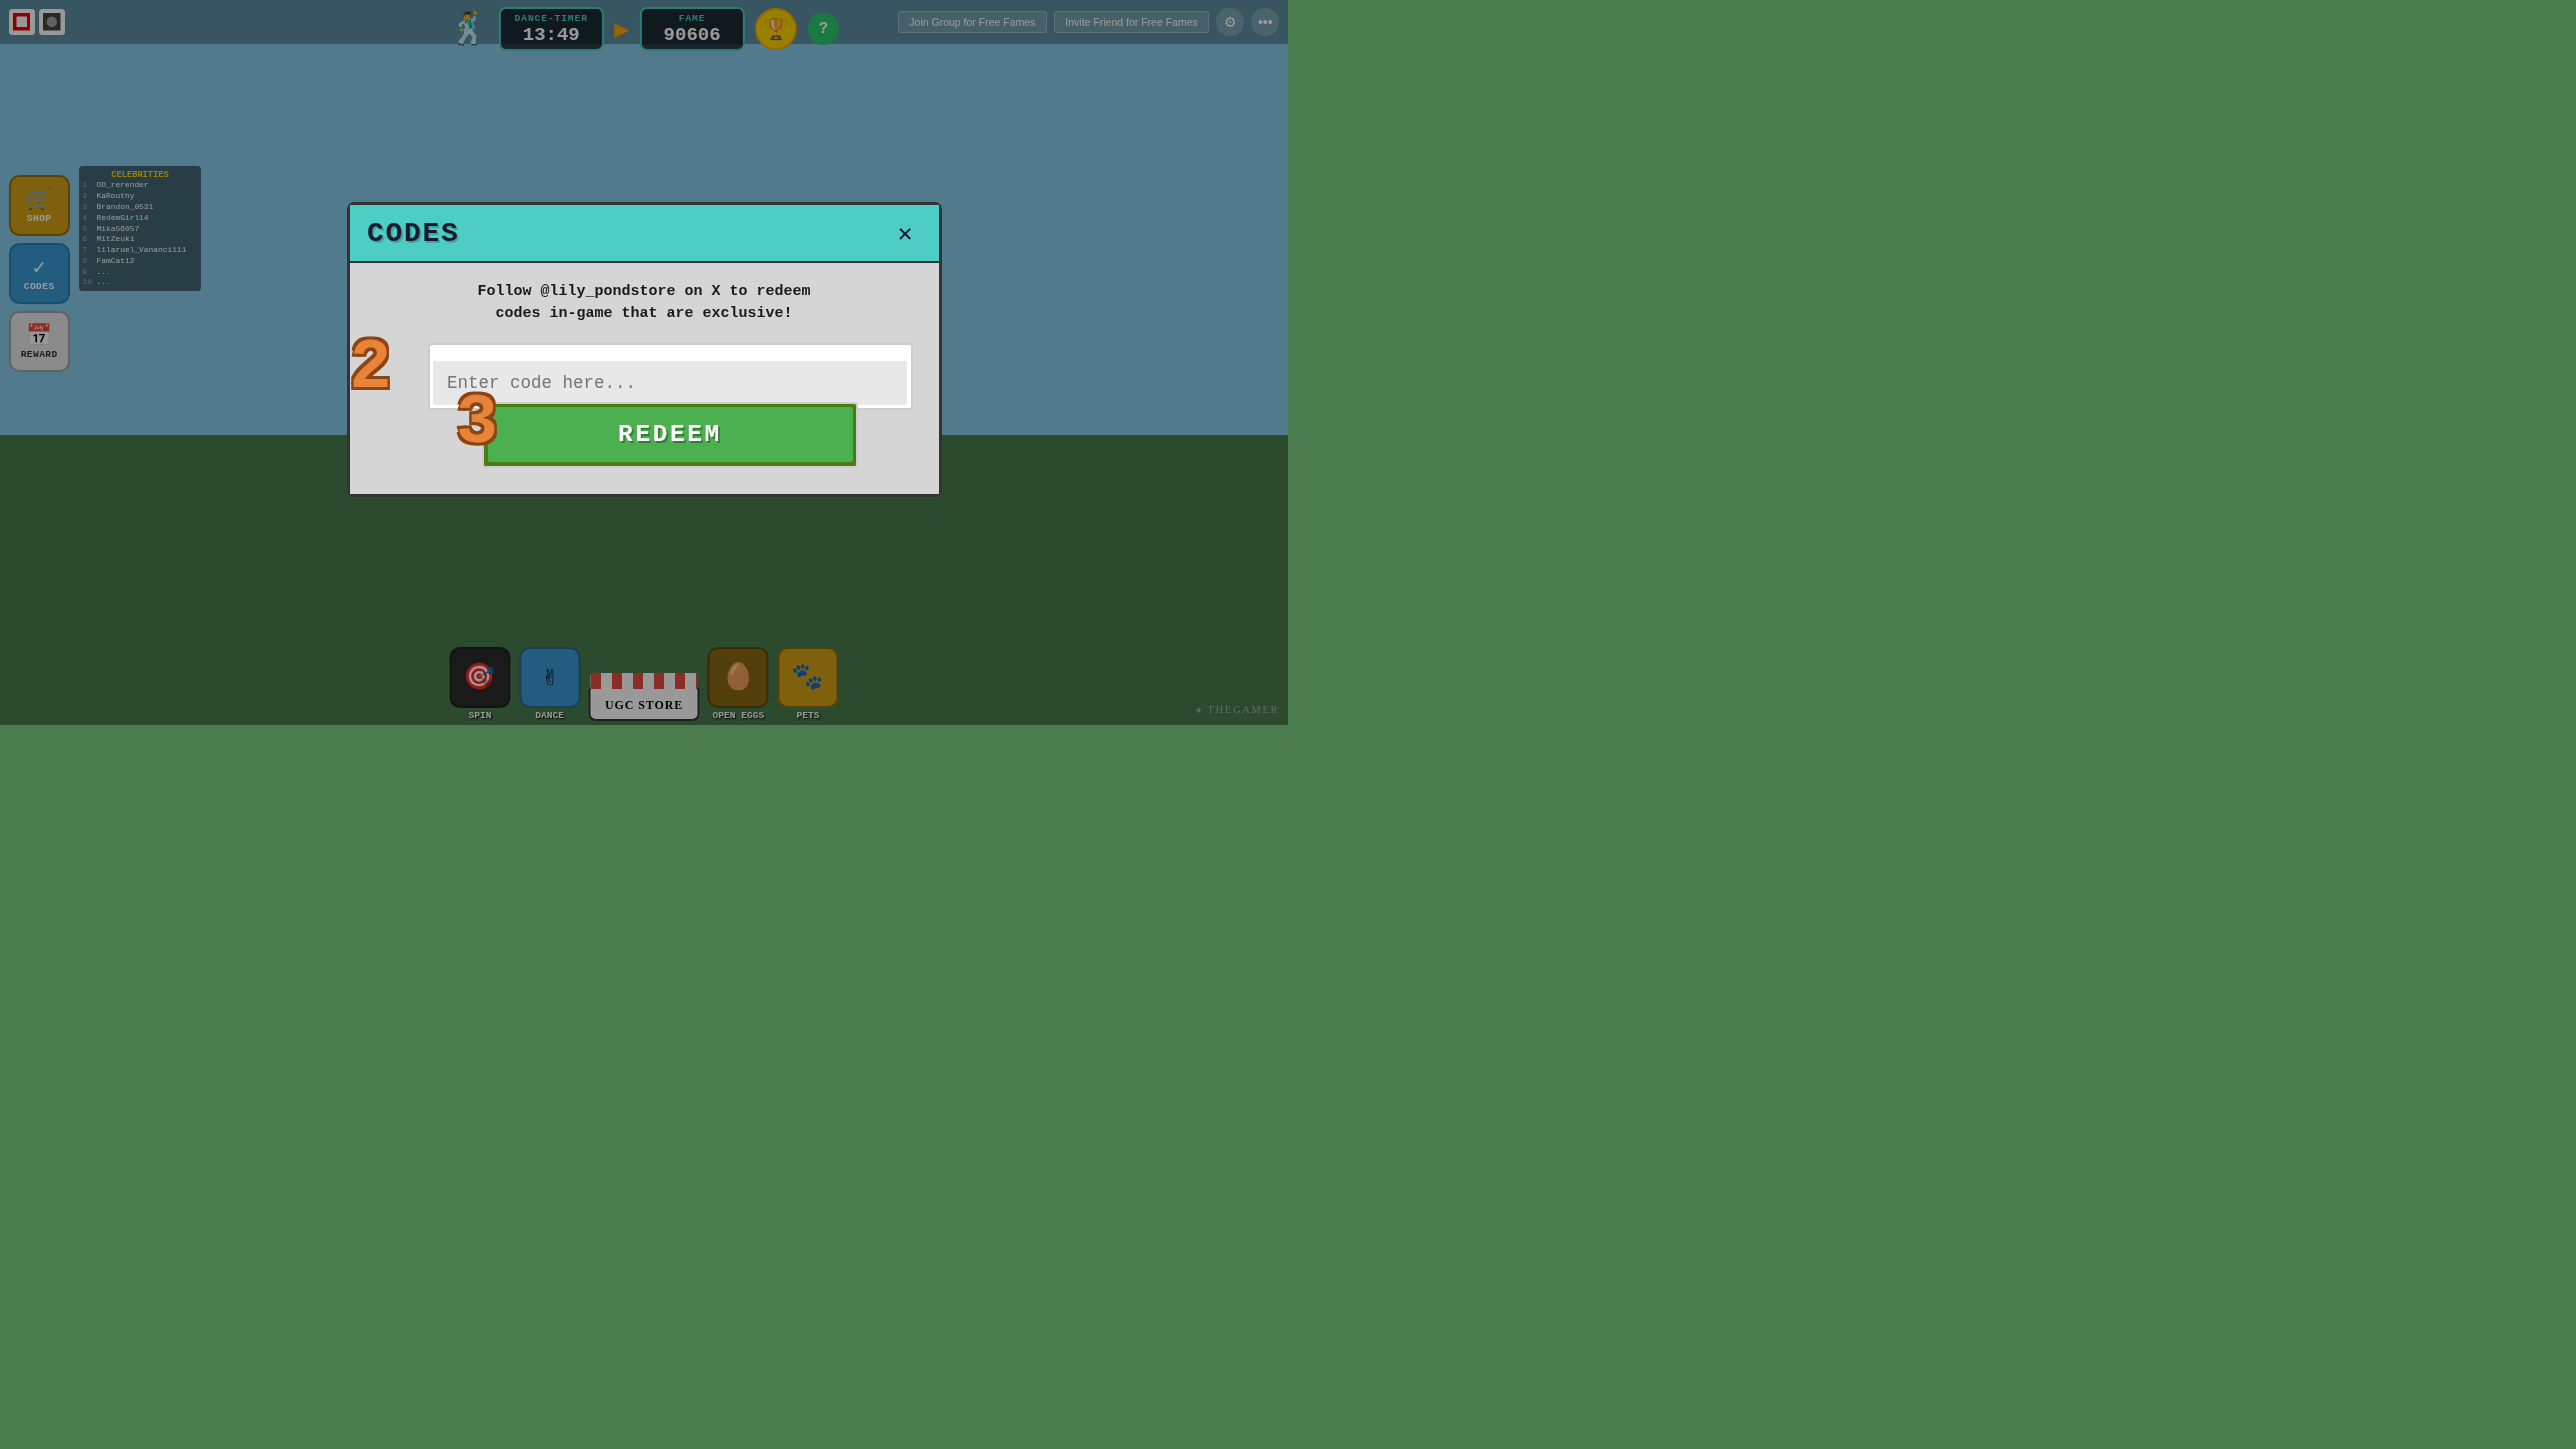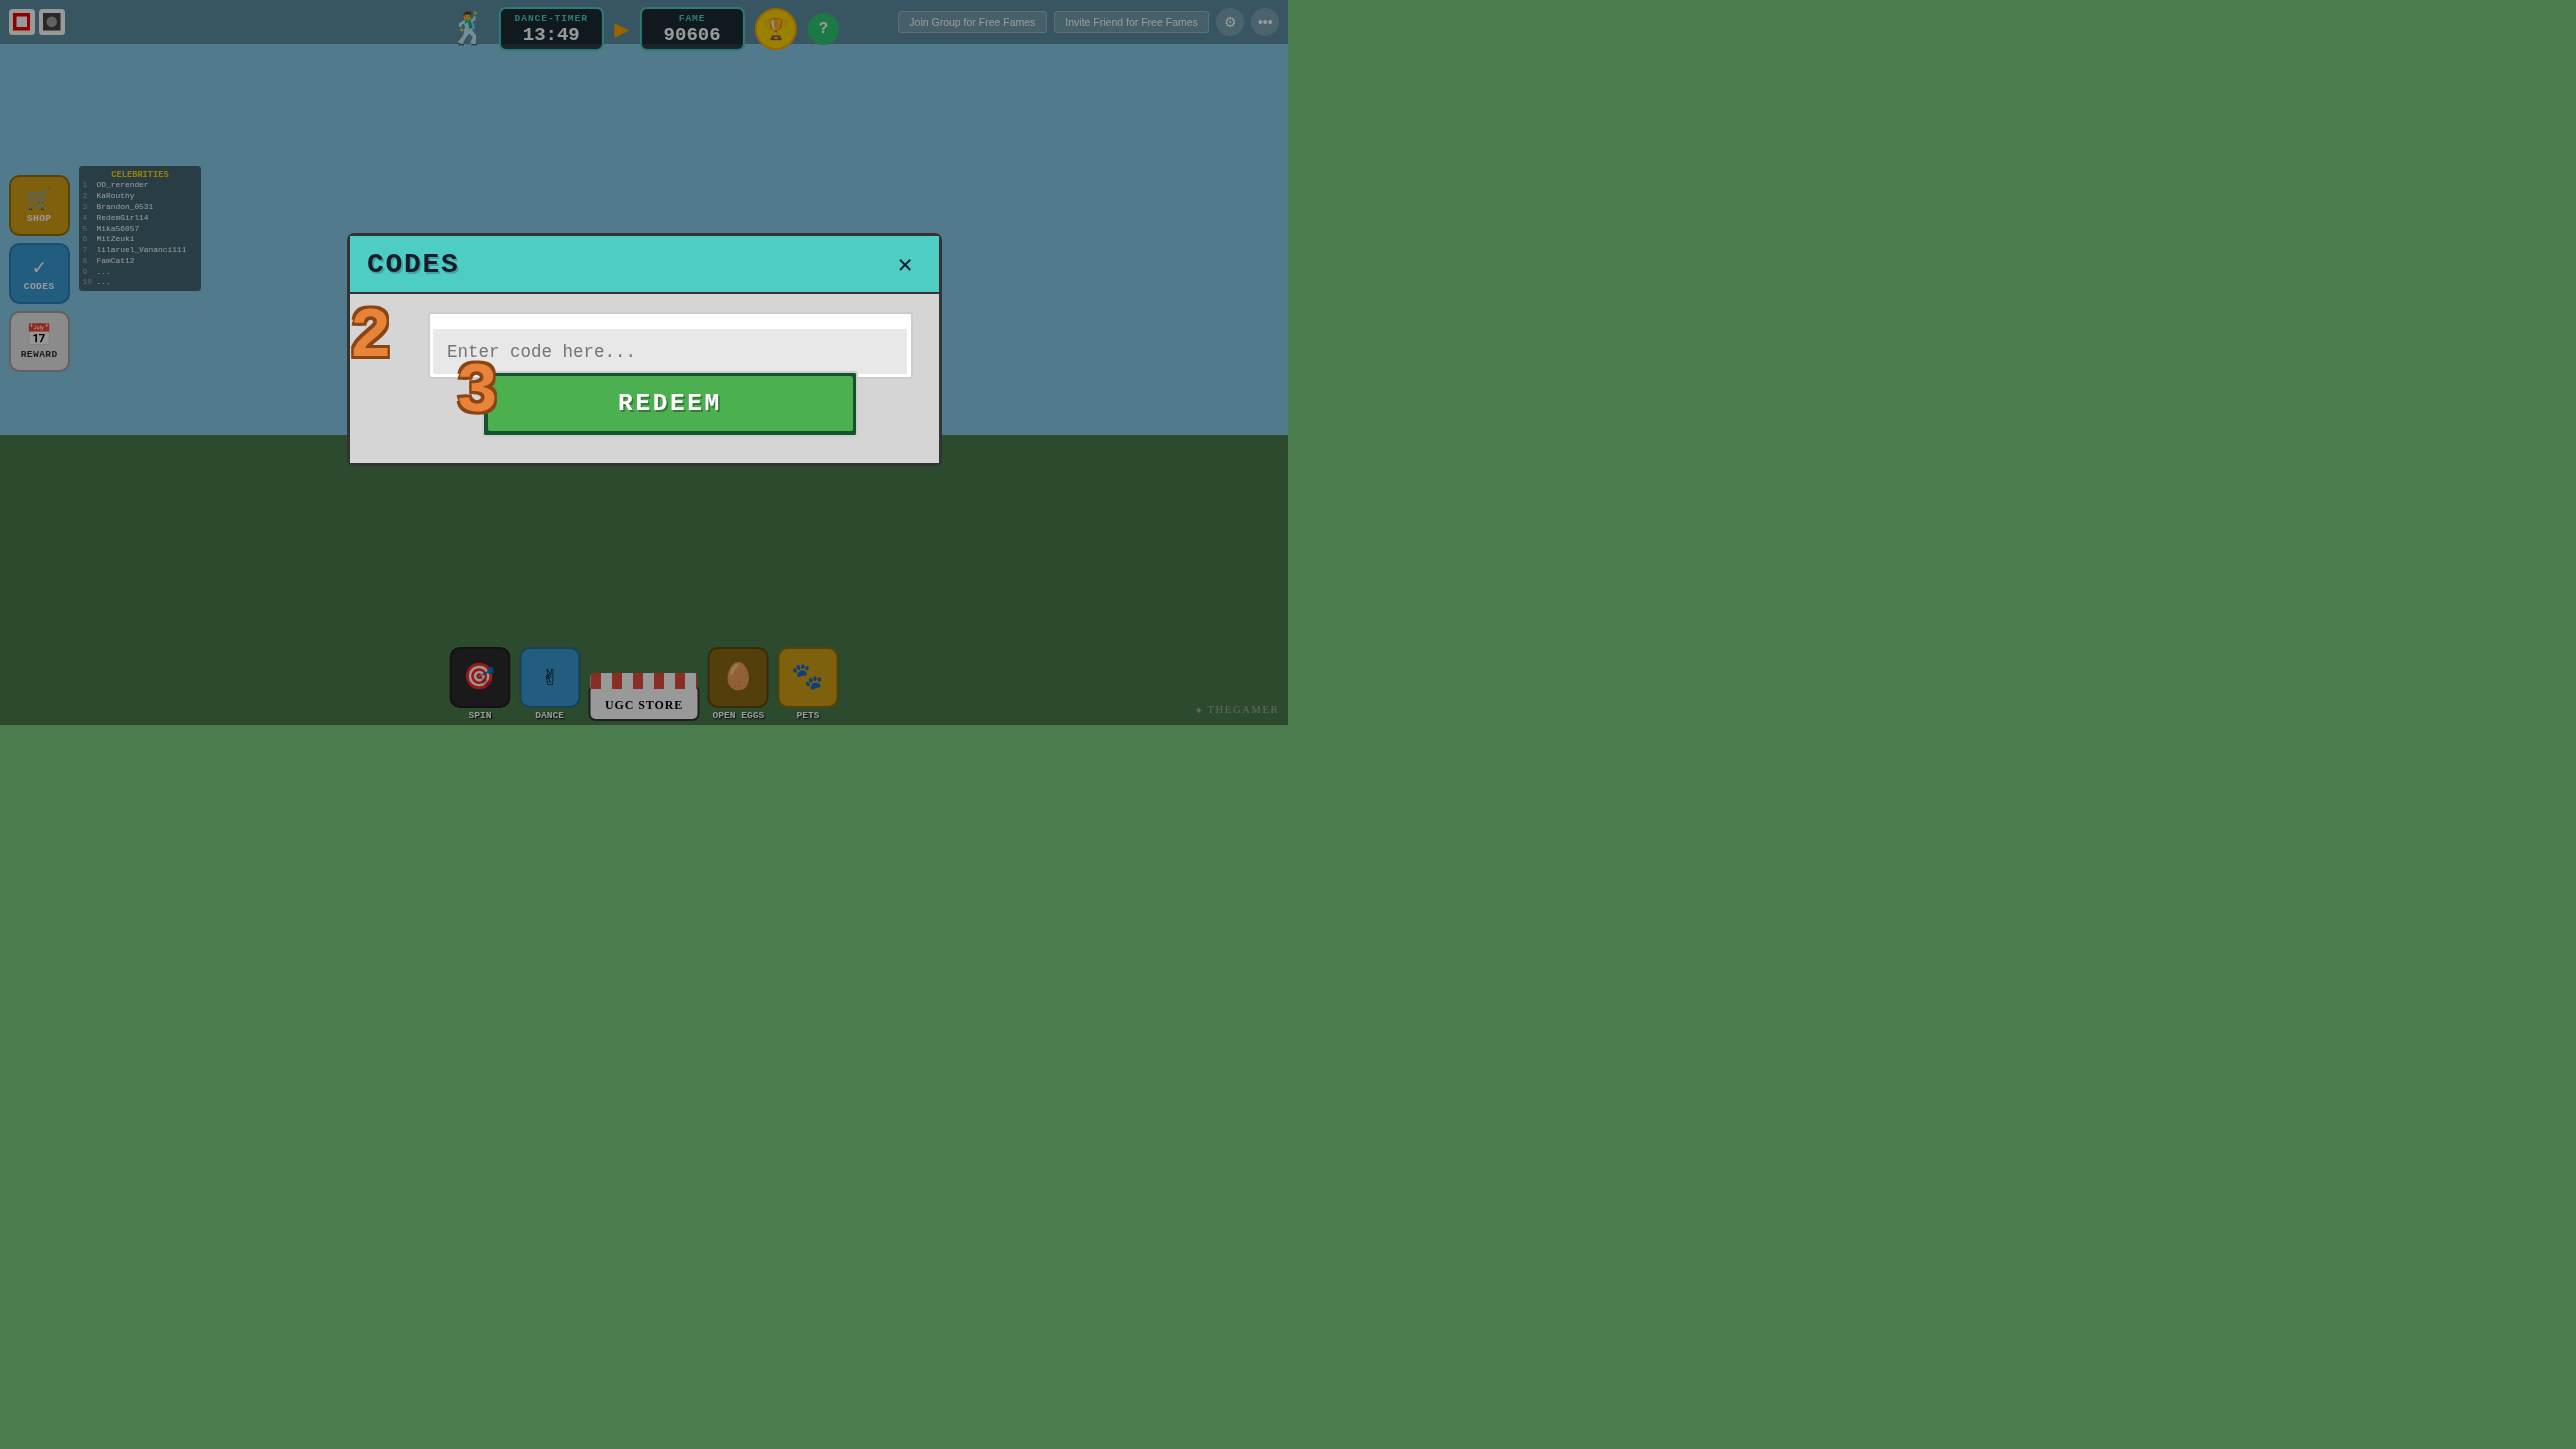--- a/index.html
+++ b/index.html
@@ -323,21 +323,21 @@
       font-size: 70px;
       font-weight: 900;
       color: #e8843a;
       text-shadow: -2.6px -2.6px 0 #8b4513, 2.6px -2.6px 0 #8b4513, -2.6px 2.6px 0 #8b4513, 2.6px 2.6px 0 #8b4513;
       font-family: 'Courier New', monospace;
       z-index: 30;
       line-height: 1;
     }
 
     .redeem-btn-wrapper {
-      background: #14532d;
+      background: #4d7c0f;
       border: 2.6px solid #ccc;
       border-radius: 3.5px;
       padding: 3.5px;
       width: 376px;
       margin-left: 52px;
     }
 
     .redeem-btn {
       width: 100%;
       padding: 14px;
@@ -569,20 +569,23 @@
 <div class="modal-overlay">
   <div class="codes-modal">
 
     <div class="modal-header">
       <div class="modal-title">CODES</div>
       <button class="modal-close">✕</button>
     </div>
 
     <div class="modal-body">
 
+      <div class="follow-text">
+        Follow @lily_pondstore on X to redeem<br>codes in-game that are exclusive!
+      </div>
 
       <div class="input-step-container">
         <div class="step-number-2">2</div>
         <div class="code-input-wrapper">
           <input class="code-input" type="text" placeholder="Enter code here..." style="">
         </div>
       </div>
 
       <div class="redeem-step-container">
         <div style="position:relative; width:428px;">

